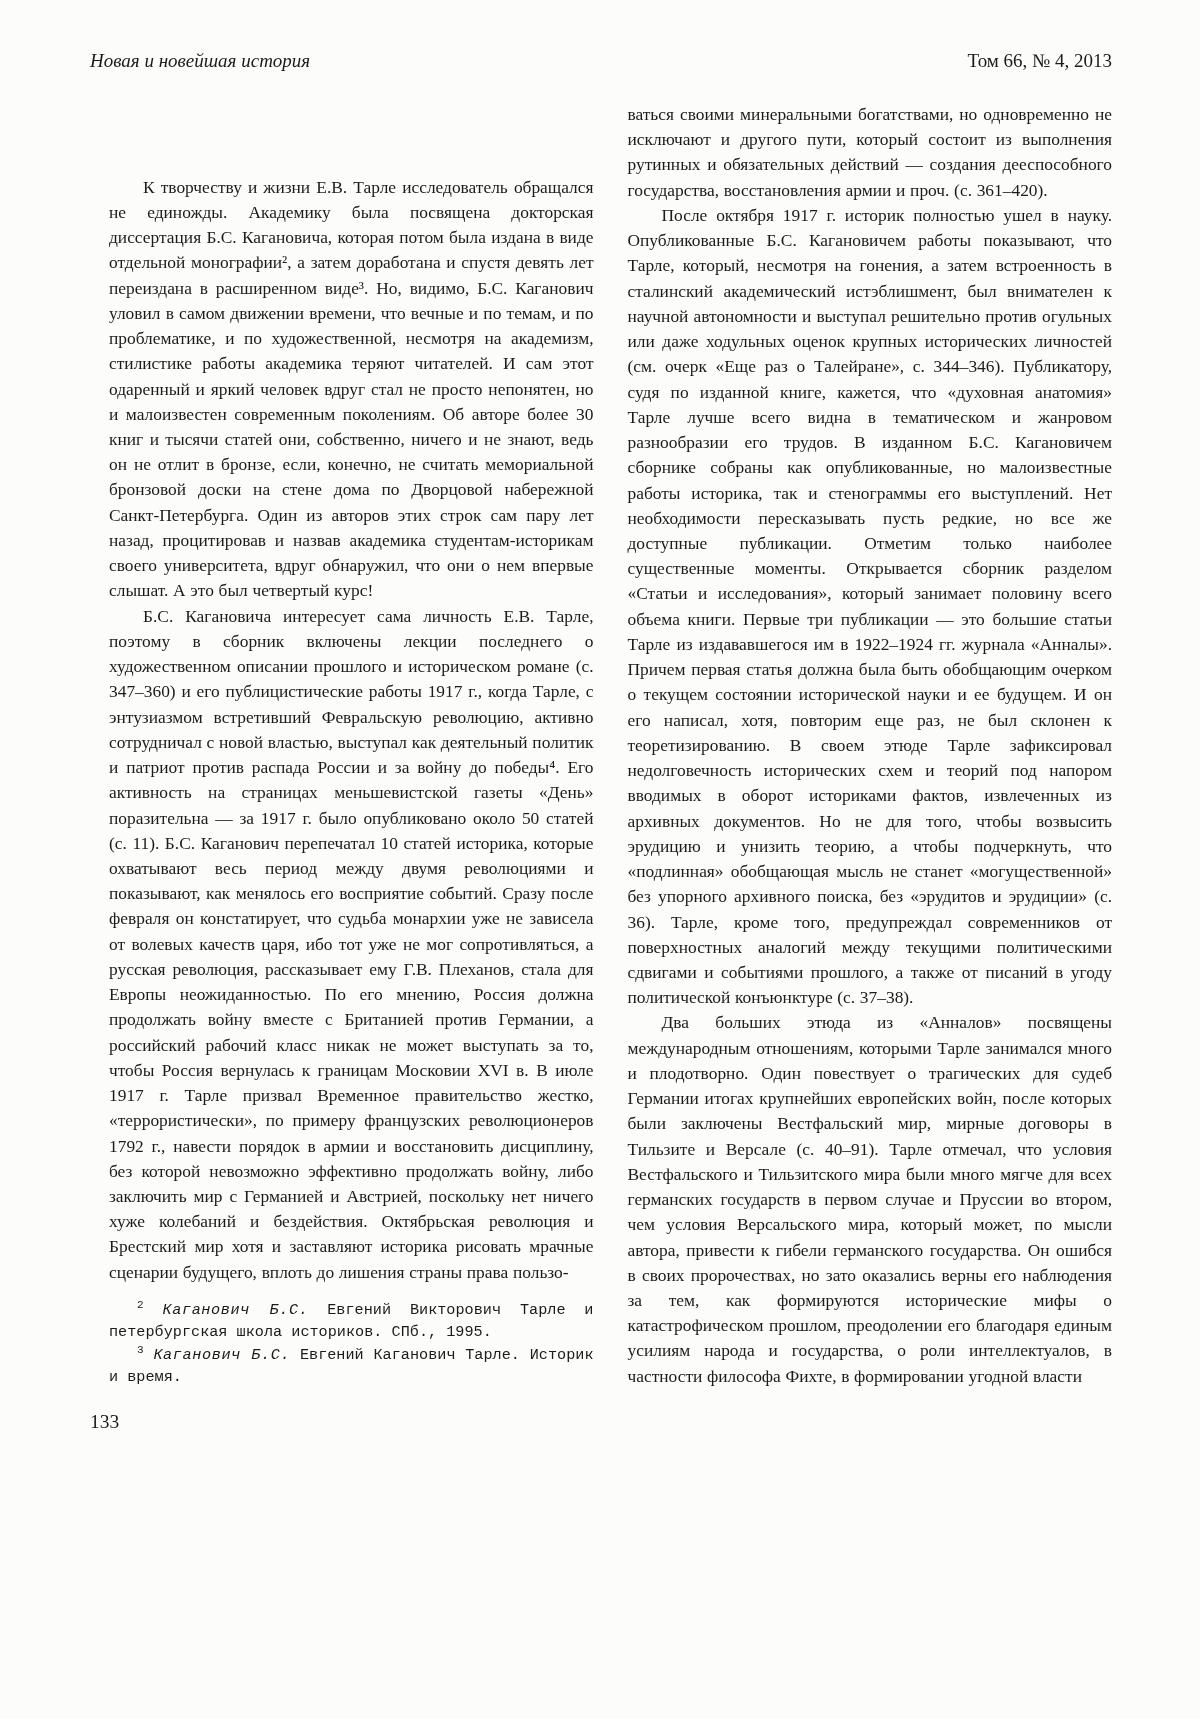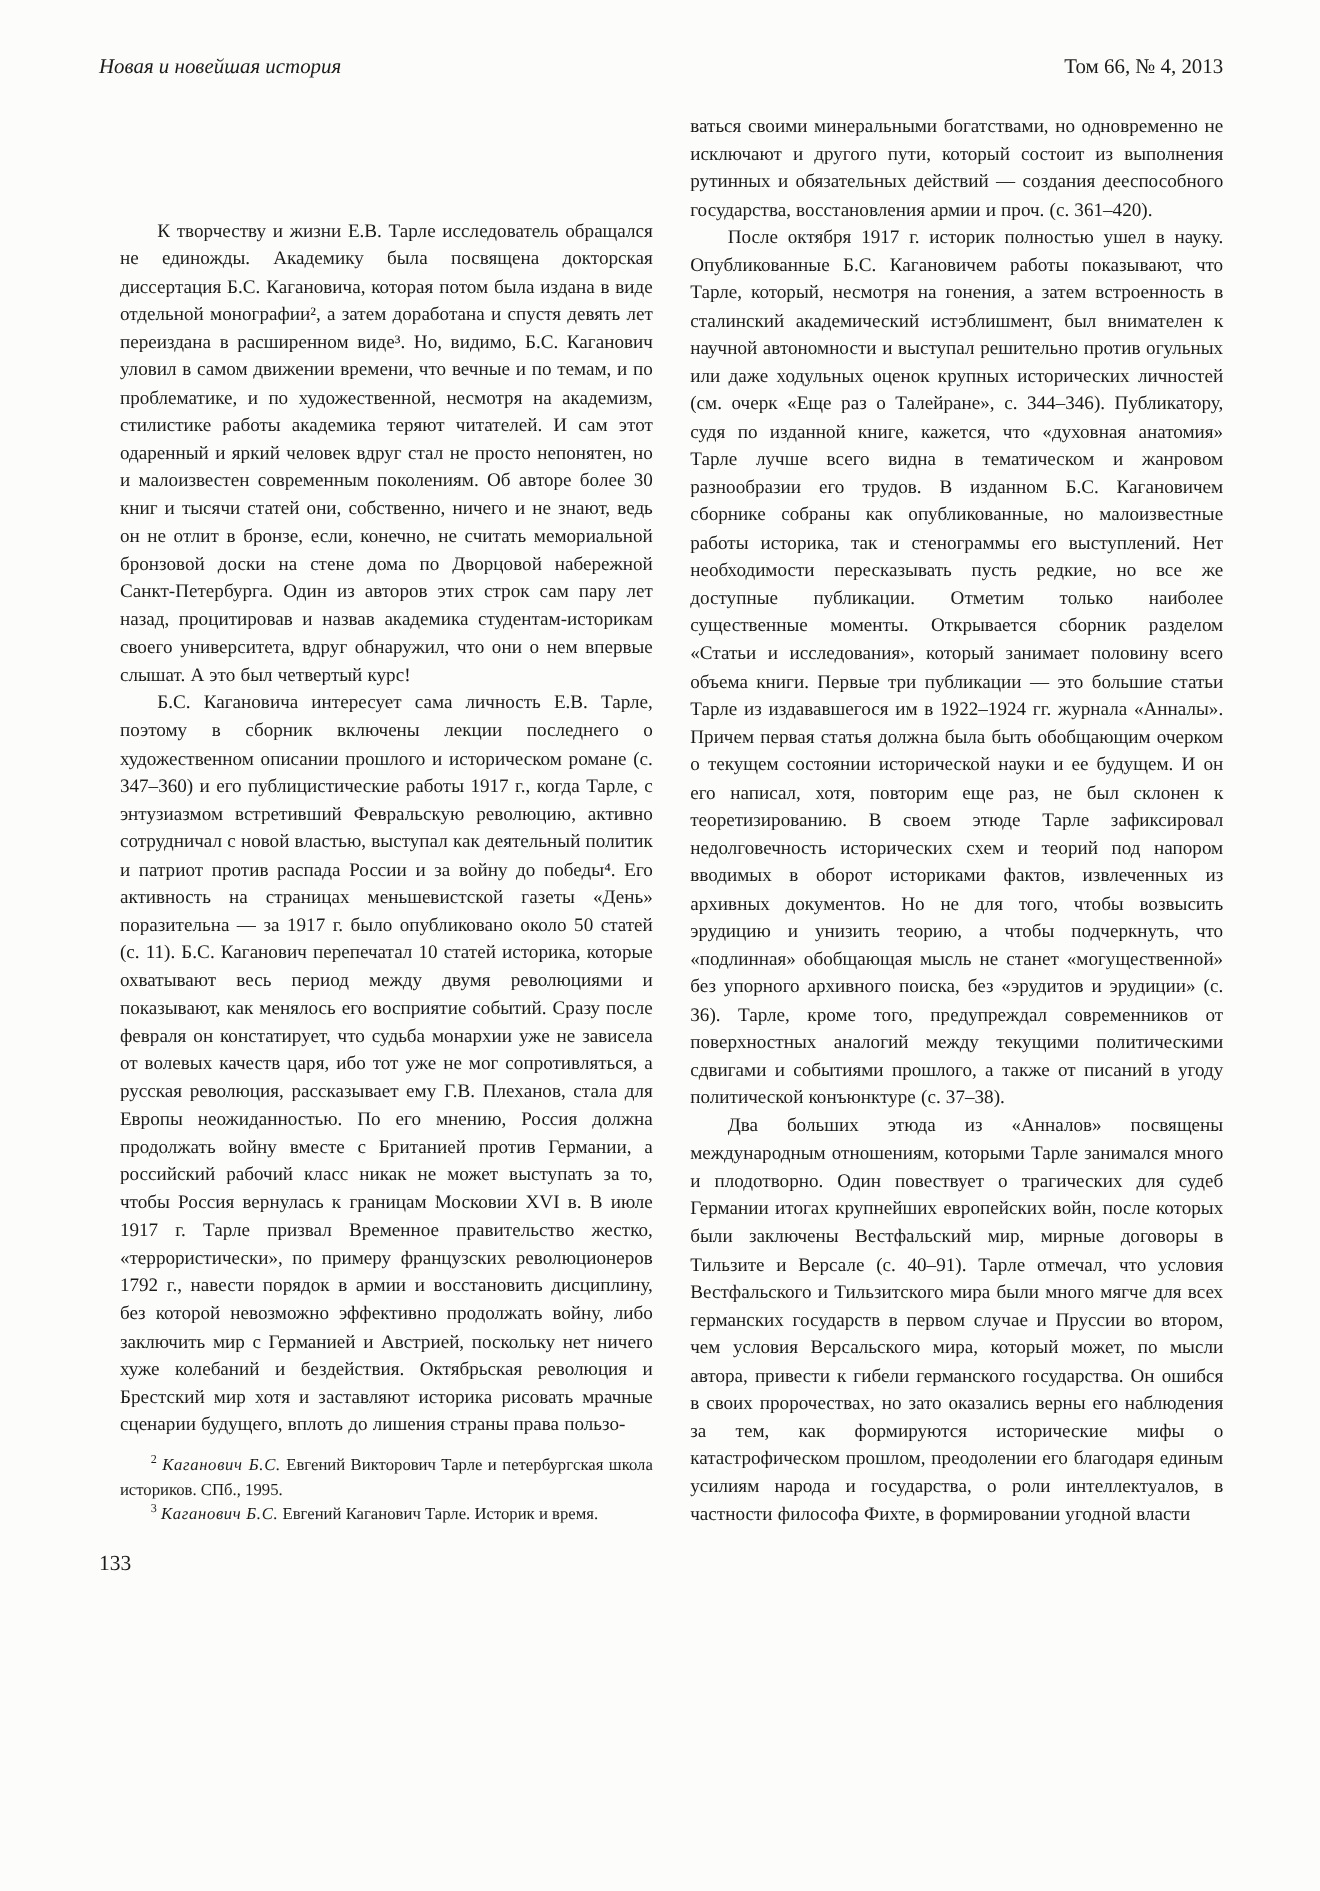--- a/index.html
+++ b/index.html
@@ -39,20 +39,21 @@
     line-height: 1.45;
     text-align: justify;
     text-indent: 34px;
     word-spacing: 0.02em;
   }
   p.body-par.no-indent { text-indent: 0; }
   .footnotes {
     margin-top: 14px;
     font-size: 15.2px;
     line-height: 1.48;
+    font-family: Liberation Mono, monospace;
   }
   .footnote {
     text-align: justify;
     text-indent: 28px;
   }
   .footnote sup {
     font-size: 11px;
     line-height: 0;
   }
   .footnote i { font-style: italic; letter-spacing: 0.04em; }

